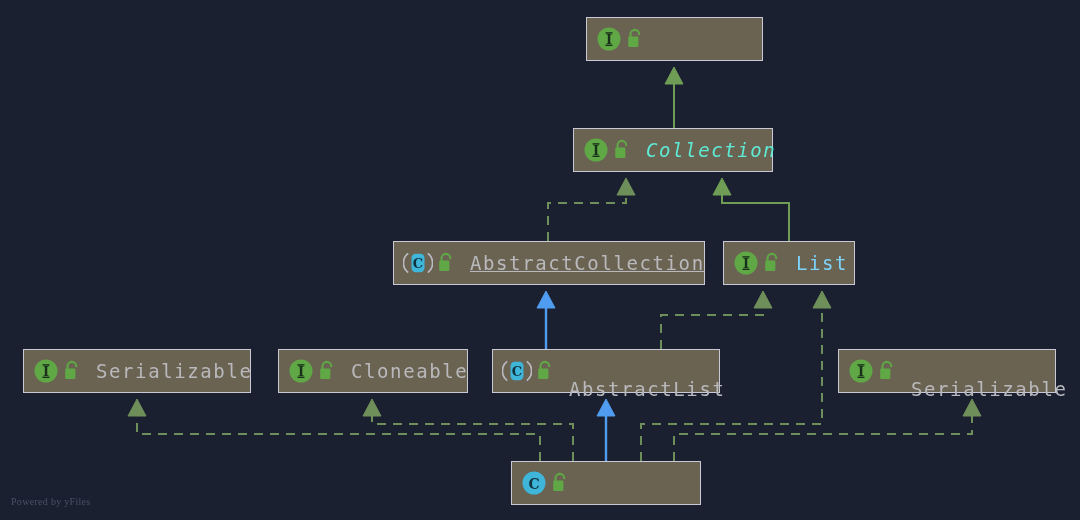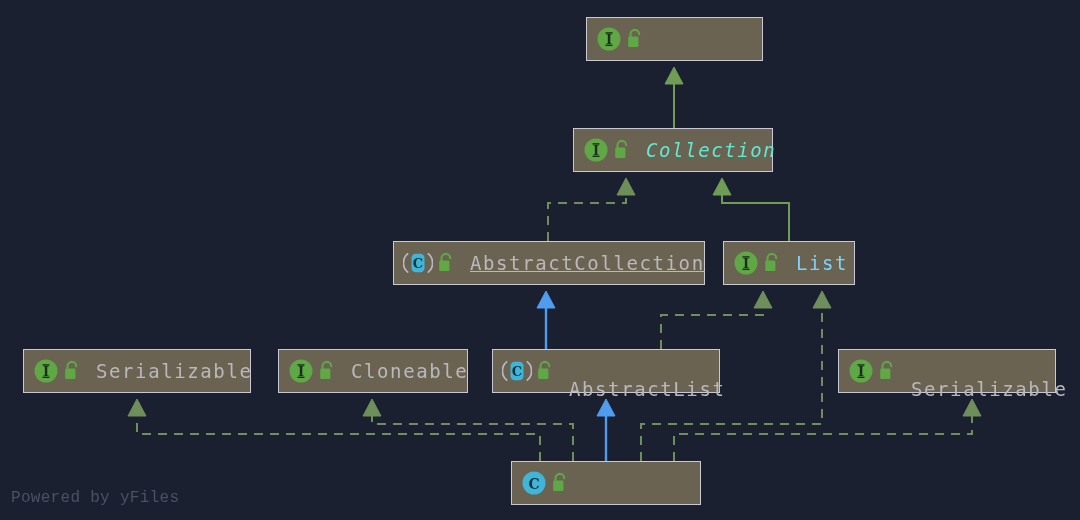--- a/index.html
+++ b/index.html
@@ -75,23 +75,23 @@
     font-size: 19px;
     letter-spacing: 1.6px;
     white-space: nowrap;
     font-family: "DejaVu Sans Mono", monospace;
   }
   #watermark {
     position: absolute;
     left: 11px;
     bottom: 13px;
     color: #4a5165;
-    font-size: 16px;
+    font-size: 10px;
     letter-spacing: 0.3px;
-    font-family: Liberation Mono, monospace;
+    font-family: Liberation Serif, serif;
   }
 </style>
 </head>
 <body>
 
 <div id="diagram-canvas">
 
   <svg id="edge-layer" viewBox="0 0 1080 520" xmlns="http://www.w3.org/2000/svg">
       <g>
         <path d="M 674 128 L 674 82" fill="none" stroke="#6f9d55" stroke-width="2"></path>

